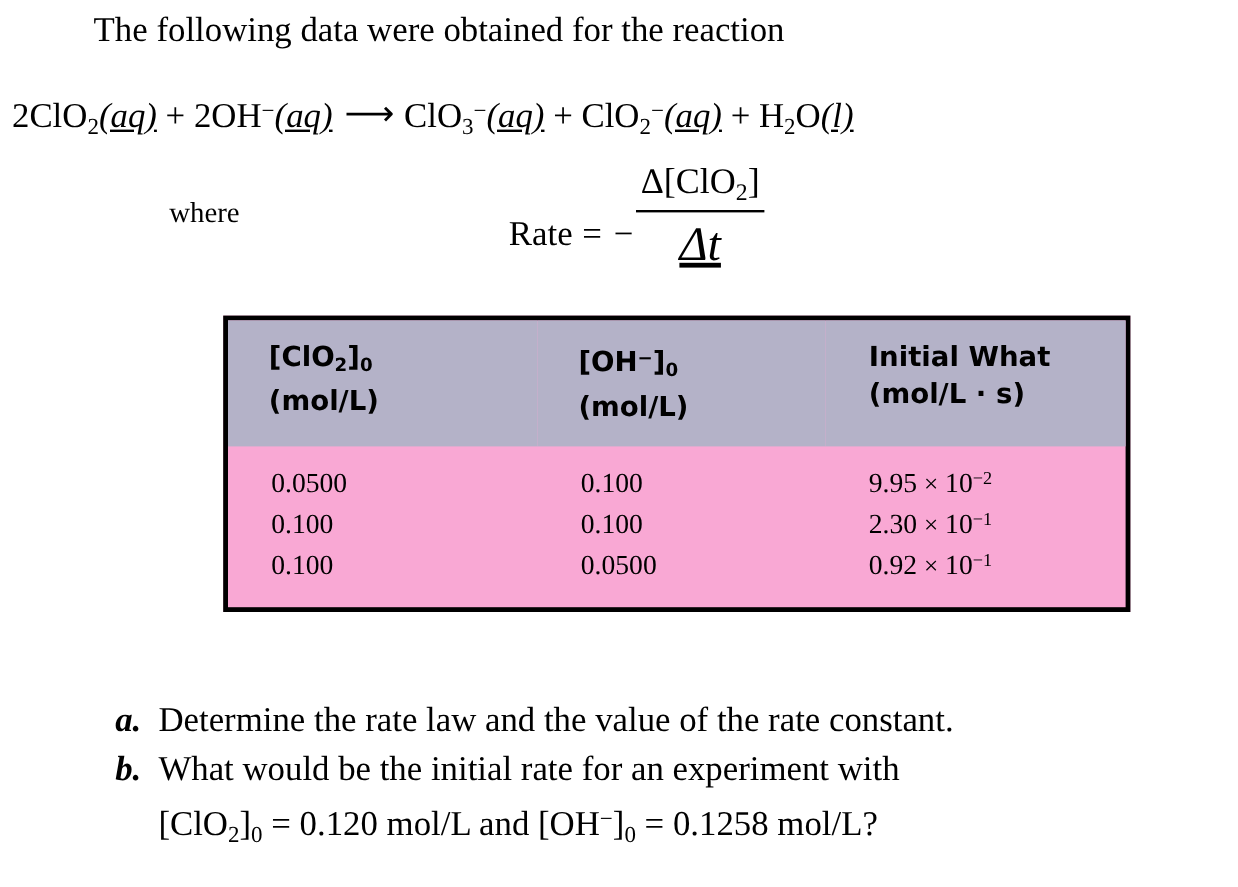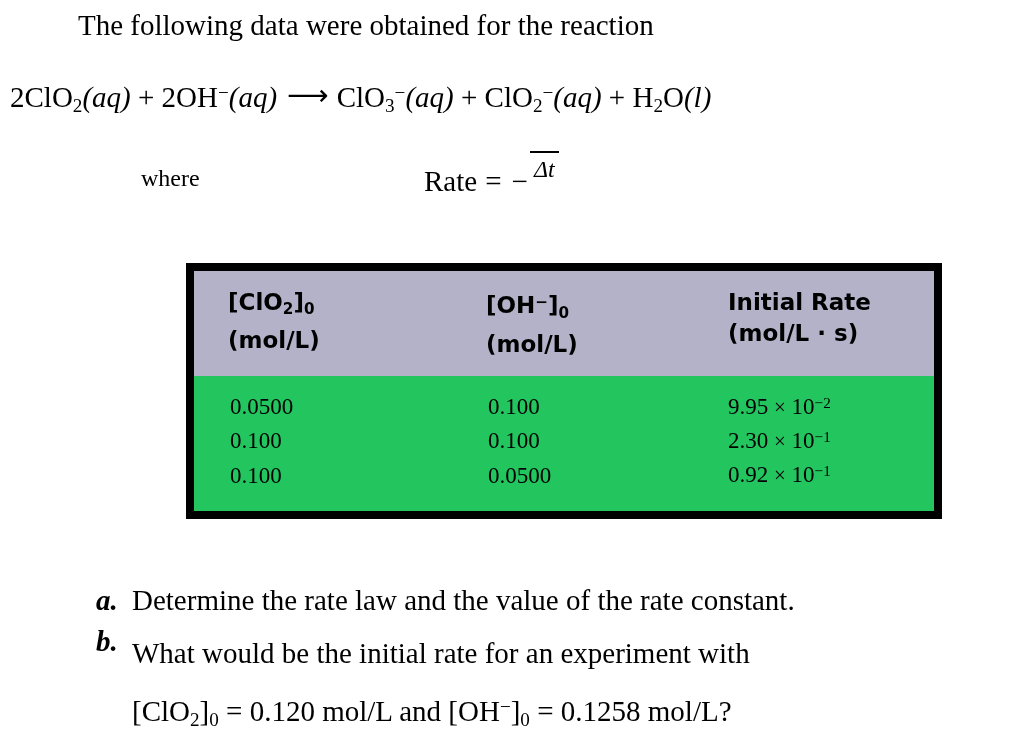--- a/index.html
+++ b/index.html
@@ -40,21 +40,21 @@
     white-space: nowrap;
   }
   .equation .arrow {
     display: inline-block;
     margin: 0 10px;
     position: relative;
     top: -2px;
     font-size: 29px;
     letter-spacing: -2px;
   }
-  i { font-style: italic; }
+  i { font-style: italic; text-decoration: underline; }
   sub {
     font-size: 0.66em;
     vertical-align: -0.28em;
   }
   sup {
     font-size: 0.66em;
     vertical-align: 0.42em;
   }
 
   
@@ -96,32 +96,32 @@
   }
   .frac .bar {
     display: block;
     height: 2px;
     background: #000;
     width: 100%;
   }
   .frac .den {
     display: block;
     padding: 3px 4px 0 4px;
-    font-size: 24px;
+    font-size: 40px;
   }
 
   
   .table-wrap {
     position: absolute;
     left: 186px;
     top: 263px;
     width: 756px;
-    border: 8px solid #000000;
+    border: 4px solid #000000;
     box-sizing: border-box;
-    background: #22c55e;
+    background: #f9a8d4;
   }
   table.data {
     border-collapse: collapse;
     width: 100%;
     font-family: "DejaVu Sans", sans-serif;
   }
   table.data thead th {
     background: #b4b2c8;
     text-align: left;
     font-weight: bold;
@@ -170,21 +170,20 @@
     font-weight: bold;
     font-style: italic;
     width: 36px;
     flex: none;
   }
   .q .qtext {
     flex: 1;
   }
   .q .cont {
     display: block;
-    margin-top: 12px;
   }
 </style>
 </head>
 <body>
 
 <div class="page">
 
   <div class="intro">The following data were obtained for the reaction</div>
 
   <div class="equation">
@@ -194,20 +193,21 @@
     <span>+</span>
     <span>ClO</span><sub>2</sub><sup>−</sup><i>(aq)</i>
     <span>+</span>
     <span>H</span><sub>2</sub><span>O</span><i>(l)</i>
   </div>
 
   <div class="where">where</div>
 
   <div class="rate-block">
     <span class="rate-label">Rate</span><span class="minus">=</span><span class="minus">−</span><span class="frac">
+      <span class="num"><span>Δ[ClO</span><sub>2</sub><span>]</span></span>
       <span class="bar"></span>
       <span class="den"><i>Δt</i></span>
     </span>
   </div>
 
   <div class="table-wrap">
     <table class="data">
       <colgroup>
         <col class="c1">
           <col class="c2">
@@ -217,21 +217,21 @@
         <tr>
           <th>
             <span>[ClO</span><sub>2</sub><span>]</span><sub>0</sub>
             <span class="unit">(mol/L)</span>
           </th>
           <th>
             <span>[OH</span><sup>−</sup><span>]</span><sub>0</sub>
             <span class="unit">(mol/L)</span>
           </th>
           <th class="col3">
-            <span>Initial Rate</span>
+            <span>Initial What</span>
             <span class="unit">(mol/L · s)</span>
           </th>
         </tr>
       </thead>
       <tbody>
         <tr>
           <td>0.0500</td>
           <td>0.100</td>
           <td><span>9.95</span> <span class="times">×</span> <span>10</span><sup>−2</sup></td>
         </tr>

